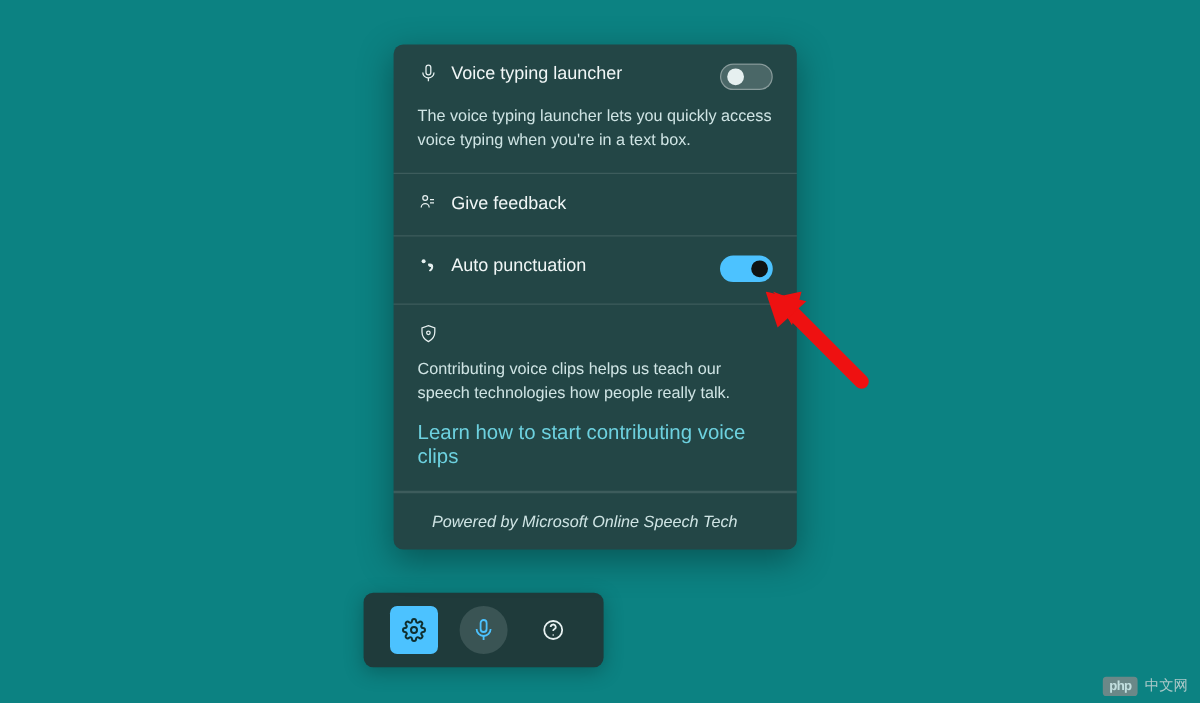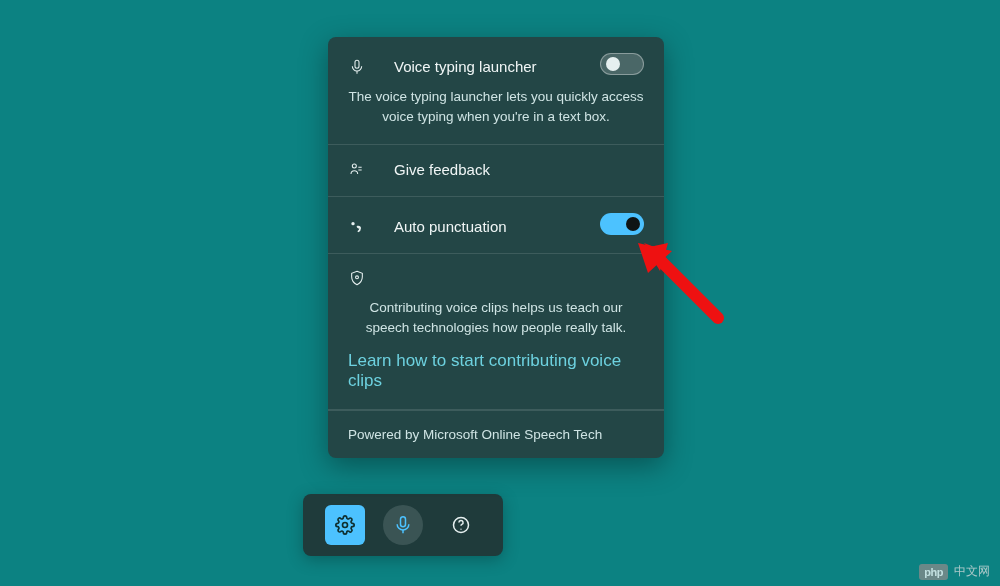--- a/index.html
+++ b/index.html
@@ -47,22 +47,22 @@
       box-shadow: 0 8px 28px rgba(0,0,0,0.35);
       color: #e6f0f0;
     }
     .section {
       padding: 16px 20px 18px 20px;
       border-bottom: 1px solid rgba(255,255,255,0.12);
     }
     .section:last-of-type { border-bottom: none; }
     .row {
       display: flex;
-      align-items: flex-end;
-      gap: 28px;
+      align-items: flex-start;
+      gap: 10px;
     }
     .row-icon {
       width: 18px;
       flex: 0 0 18px;
       display: flex;
       align-items: center;
       justify-content: center;
     }
     .row-title {
       flex: 1;
@@ -85,34 +85,34 @@
       top: 50%; transform: translateY(-50%);
     }
     .toggle.off .knob { left: 5px; background: #e6f0f0; }
     .toggle.on  .knob { right: 4px; background: #0f1414; }
     .desc {
       margin-top: 12px;
       margin-left: 0;
       font-size: 13.5px;
       line-height: 1.45;
       color: #cfe4e4;
-      text-align: center;
     }
     .link {
       display: block;
       margin-top: 14px;
       font-size: 17px;
       color: #6dd1df;
       cursor: pointer;
     }
     .footer {
-      padding: 16px 20px;
+      padding: 16px 32px;
       font-size: 13.5px;
       color: #cfe4e4;
       border-top: 1px solid rgba(255,255,255,0.12);
+      font-style: italic;
     }
     .arrow {
       position: absolute;
       left: 638px;
       top: 243px;
       pointer-events: none;
     }
     .watermark {
       position: absolute;
       right: 10px;

